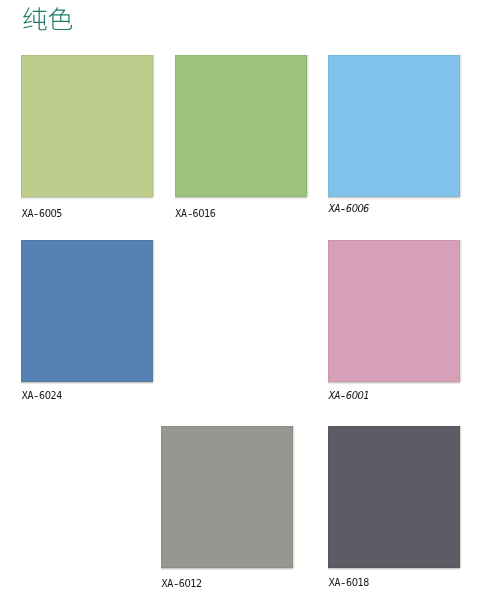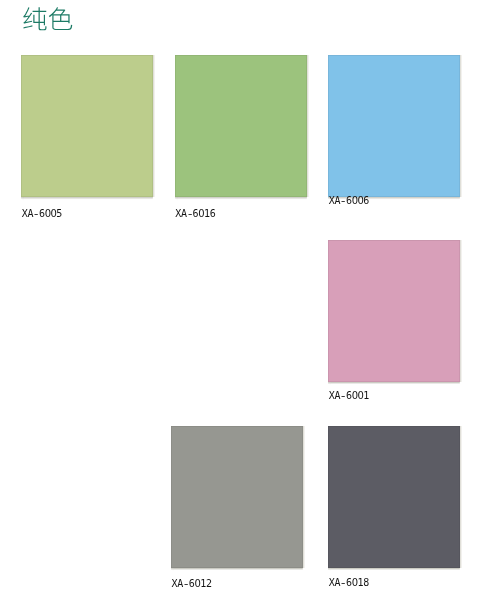--- a/index.html
+++ b/index.html
@@ -44,27 +44,31 @@
       <div class="cell" style="left: 21.25px; top: 55px; width: 132px; height: 175px;">
         <div class="swatch" style="background: rgb(188, 205, 140);"></div>
         <div class="label" style="top: 153.8px;">XA<span class="d">-</span>6<span class="z">0</span><span class="z">0</span>5</div>
       </div>
       <div class="cell" style="left: 174.75px; top: 55px; width: 148px; height: 175px; padding-left: 35px;">
         <div class="swatch" style="background: rgb(156, 195, 125);"></div>
         <div class="label" style="top: 153.8px;">XA<span class="d">-</span>6<span class="z">0</span>16</div>
       </div>
       <div class="cell" style="left: 328.25px; top: 55px; width: 132px; height: 175px;">
         <div class="swatch" style="background: rgb(128, 194, 233);"></div>
-        <div class="label" style="top: 141px;">XA<span class="d">-</span>6<span class="z">0</span><span class="z">0</span>6</div>
+        <div class="label" style="top: 149px; font-style: italic;">XA<span class="d">-</span>6<span class="z">0</span><span class="z">0</span>6</div>
+      </div>
+      <div class="cell" style="left: 21.25px; top: 239.5px; width: 132px; height: 175px;">
+        <div class="swatch" style="background: rgb(84, 128, 178);"></div>
+        <div class="label" style="top: 151.7px;">XA<span class="d">-</span>6<span class="z">0</span>24</div>
       </div>
       <div class="cell" style="left: 328.25px; top: 239.5px; width: 132px; height: 175px;">
         <div class="swatch" style="background: rgb(216, 159, 185);"></div>
-        <div class="label" style="top: 151.7px;">XA<span class="d">-</span>6<span class="z">0</span><span class="z">0</span>1</div>
+        <div class="label" style="top: 151.7px; font-style: italic;">XA<span class="d">-</span>6<span class="z">0</span><span class="z">0</span>1</div>
       </div>
-      <div class="cell" style="left: 171px; top: 426px; width: 132px; height: 175px;">
+      <div class="cell" style="left: 161px; top: 426px; width: 132px; height: 175px;">
         <div class="swatch" style="background: rgb(150, 151, 145);"></div>
         <div class="label" style="top: 153.4px;">XA<span class="d">-</span>6<span class="z">0</span>12</div>
       </div>
       <div class="cell" style="left: 328.25px; top: 426px; width: 132px; height: 175px;">
         <div class="swatch" style="background: rgb(92, 92, 100);"></div>
         <div class="label" style="top: 152px;">XA<span class="d">-</span>6<span class="z">0</span>18</div>
       </div>
     </div>
 
 </div>

